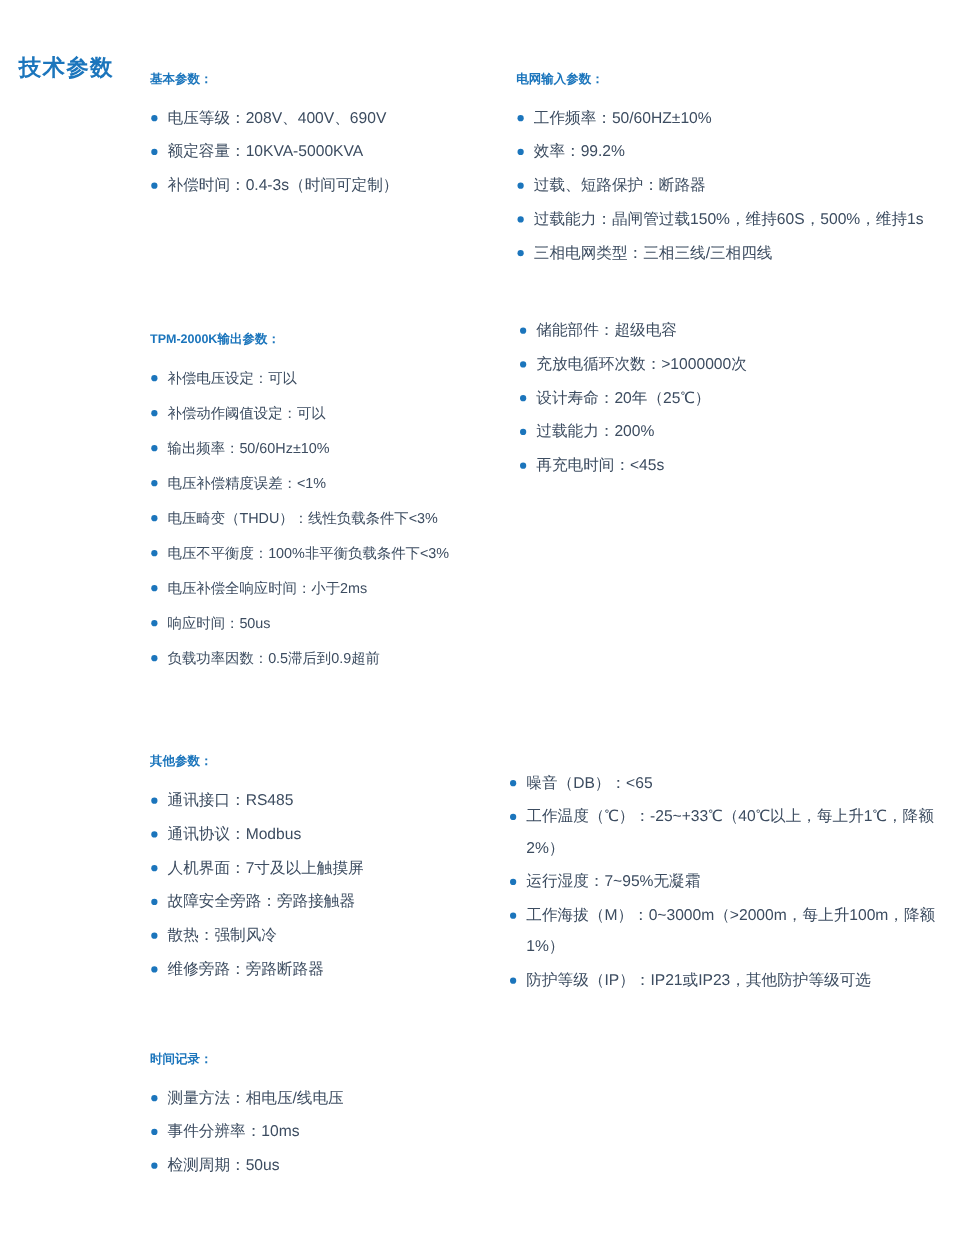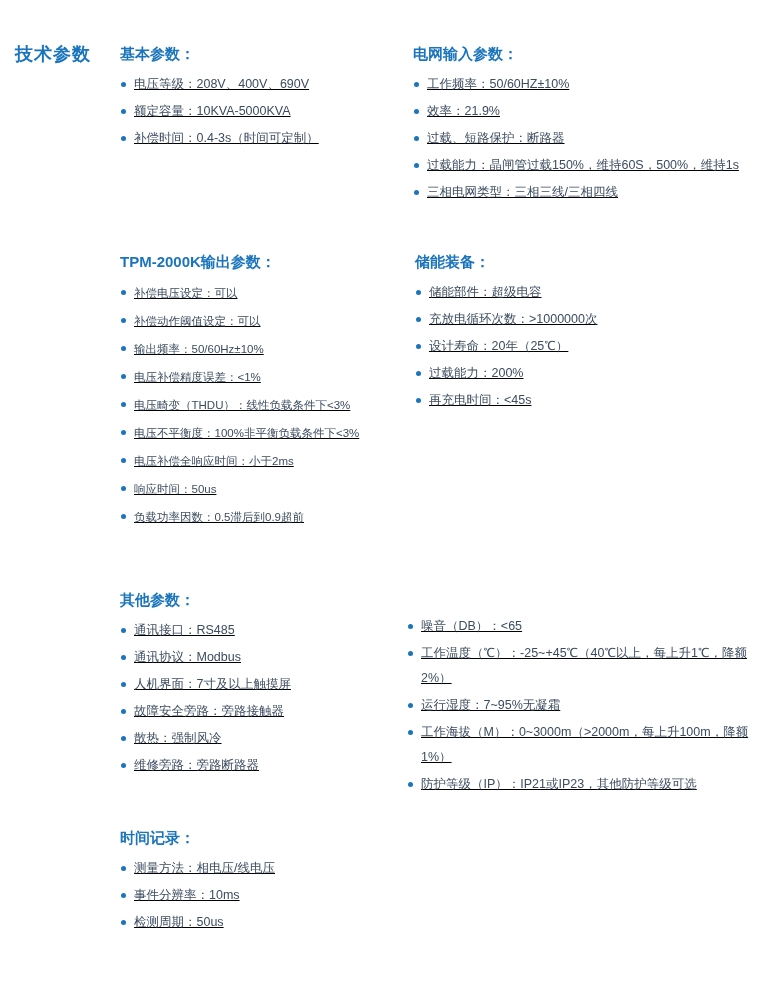--- a/index.html
+++ b/index.html
@@ -15,32 +15,31 @@
     position: absolute;
     left: 15px;
     top: 42px;
     font-size: 18px;
     font-weight: bold;
     color: #1b75bc;
     letter-spacing: 1px;
   }
   .section { position: absolute; }
   .sec-heading {
-    font-size: 15px;
+    font-size: 10px;
     font-weight: bold;
     color: #1b75bc;
-    margin: 0 0 8px 0;
+    margin: 10px 0 8px 0;
     line-height: 20px;
   }
   ul.spec-list { list-style: none; margin: 0; padding: 0; }
   li.item {
     display: flex;
     align-items: flex-start;
     margin: 0 0 2px 0;
-    text-decoration: underline;
   }
   .dot {
     flex: 0 0 auto;
     width: 5px;
     height: 5px;
     border-radius: 50%;
     background: #1b75bc;
     margin: 10px 8px 0 1px;
   }
   .txt {
@@ -88,21 +87,21 @@
 
   <div class="section sec-grid">
     <h2 class="sec-heading">电网输入参数：</h2>
     <ul class="spec-list">
       <li class="item">
           <span class="dot"></span>
           <span class="txt">工作频率：50/60HZ±10%</span>
         </li>
       <li class="item">
           <span class="dot"></span>
-          <span class="txt">效率：21.9%</span>
+          <span class="txt">效率：99.2%</span>
         </li>
       <li class="item">
           <span class="dot"></span>
           <span class="txt">过载、短路保护：断路器</span>
         </li>
       <li class="item">
           <span class="dot"></span>
           <span class="txt">过载能力：晶闸管过载150%，维持60S，500%，维持1s</span>
         </li>
       <li class="item">
@@ -148,21 +147,20 @@
           <span class="txt">响应时间：50us</span>
         </li>
       <li class="item">
           <span class="dot"></span>
           <span class="txt">负载功率因数：0.5滞后到0.9超前</span>
         </li>
     </ul>
   </div>
 
   <div class="section sec-storage">
-    <h2 class="sec-heading">储能装备：</h2>
     <ul class="spec-list">
       <li class="item">
           <span class="dot"></span>
           <span class="txt">储能部件：超级电容</span>
         </li>
       <li class="item">
           <span class="dot"></span>
           <span class="txt">充放电循环次数：&gt;1000000次</span>
         </li>
       <li class="item">
@@ -211,21 +209,21 @@
   </div>
 
   <div class="section sec-other-right">
     <ul class="spec-list">
       <li class="item">
           <span class="dot"></span>
           <span class="txt">噪音（DB）：&lt;65</span>
         </li>
       <li class="item">
           <span class="dot"></span>
-          <span class="txt">工作温度（℃）：-25~+45℃（40℃以上，每上升1℃，降额2%）</span>
+          <span class="txt">工作温度（℃）：-25~+33℃（40℃以上，每上升1℃，降额2%）</span>
         </li>
       <li class="item">
           <span class="dot"></span>
           <span class="txt">运行湿度：7~95%无凝霜</span>
         </li>
       <li class="item">
           <span class="dot"></span>
           <span class="txt">工作海拔（M）：0~3000m（&gt;2000m，每上升100m，降额1%）</span>
         </li>
       <li class="item">

